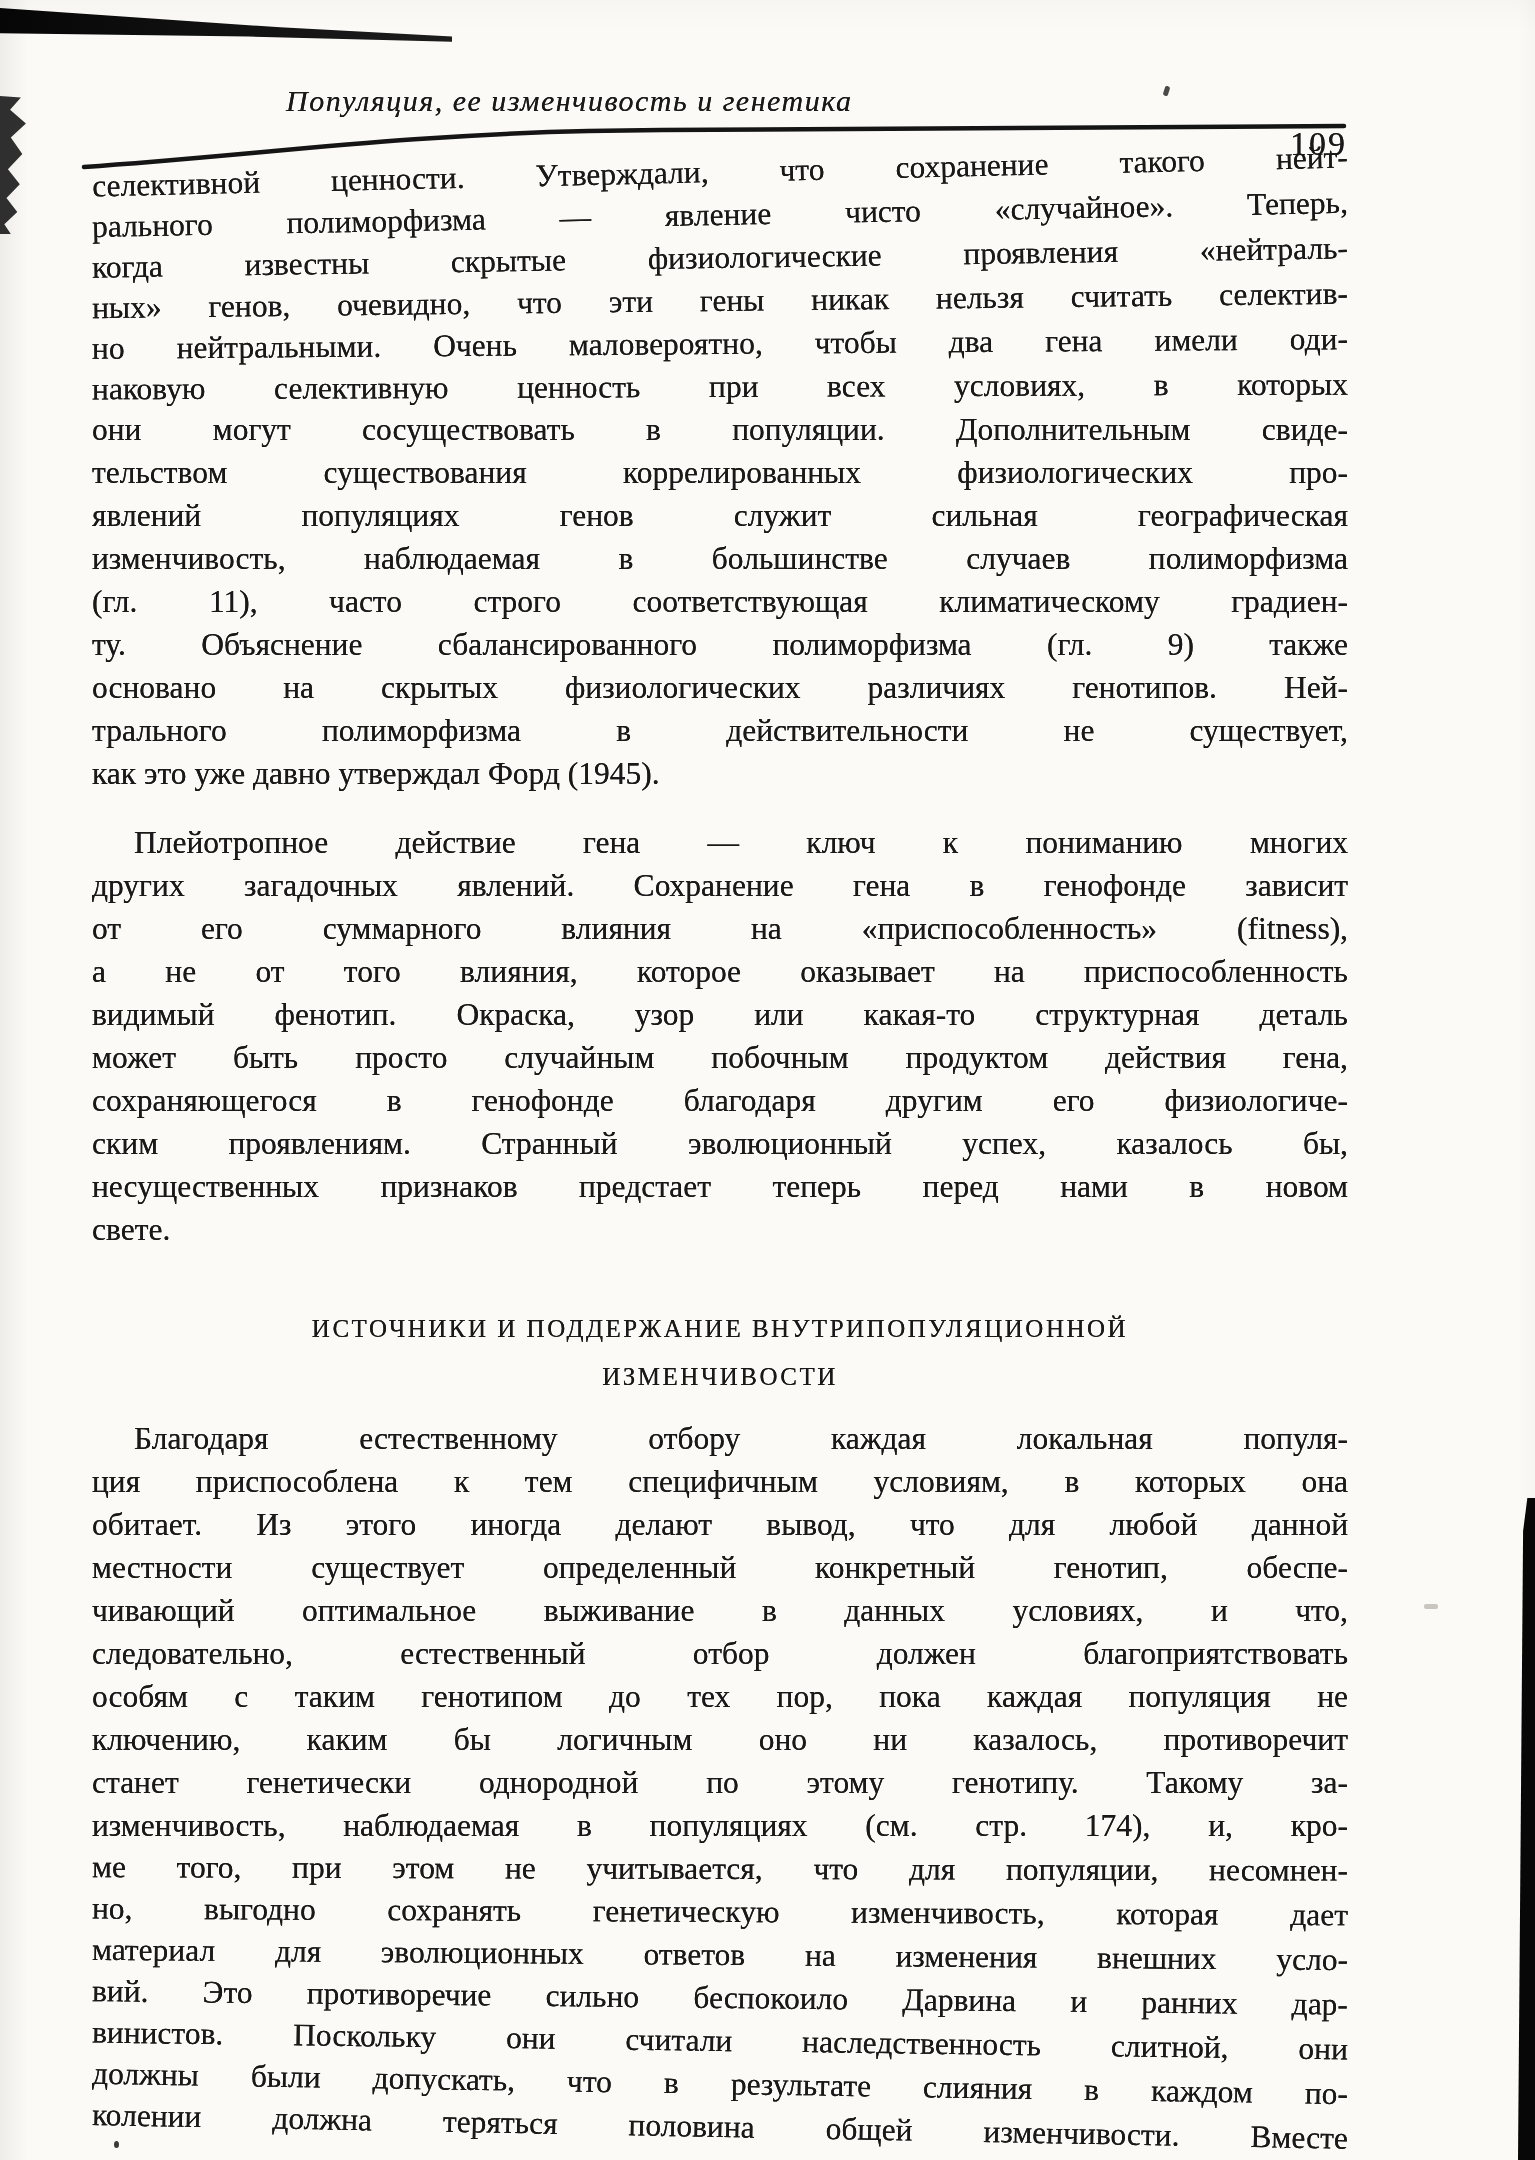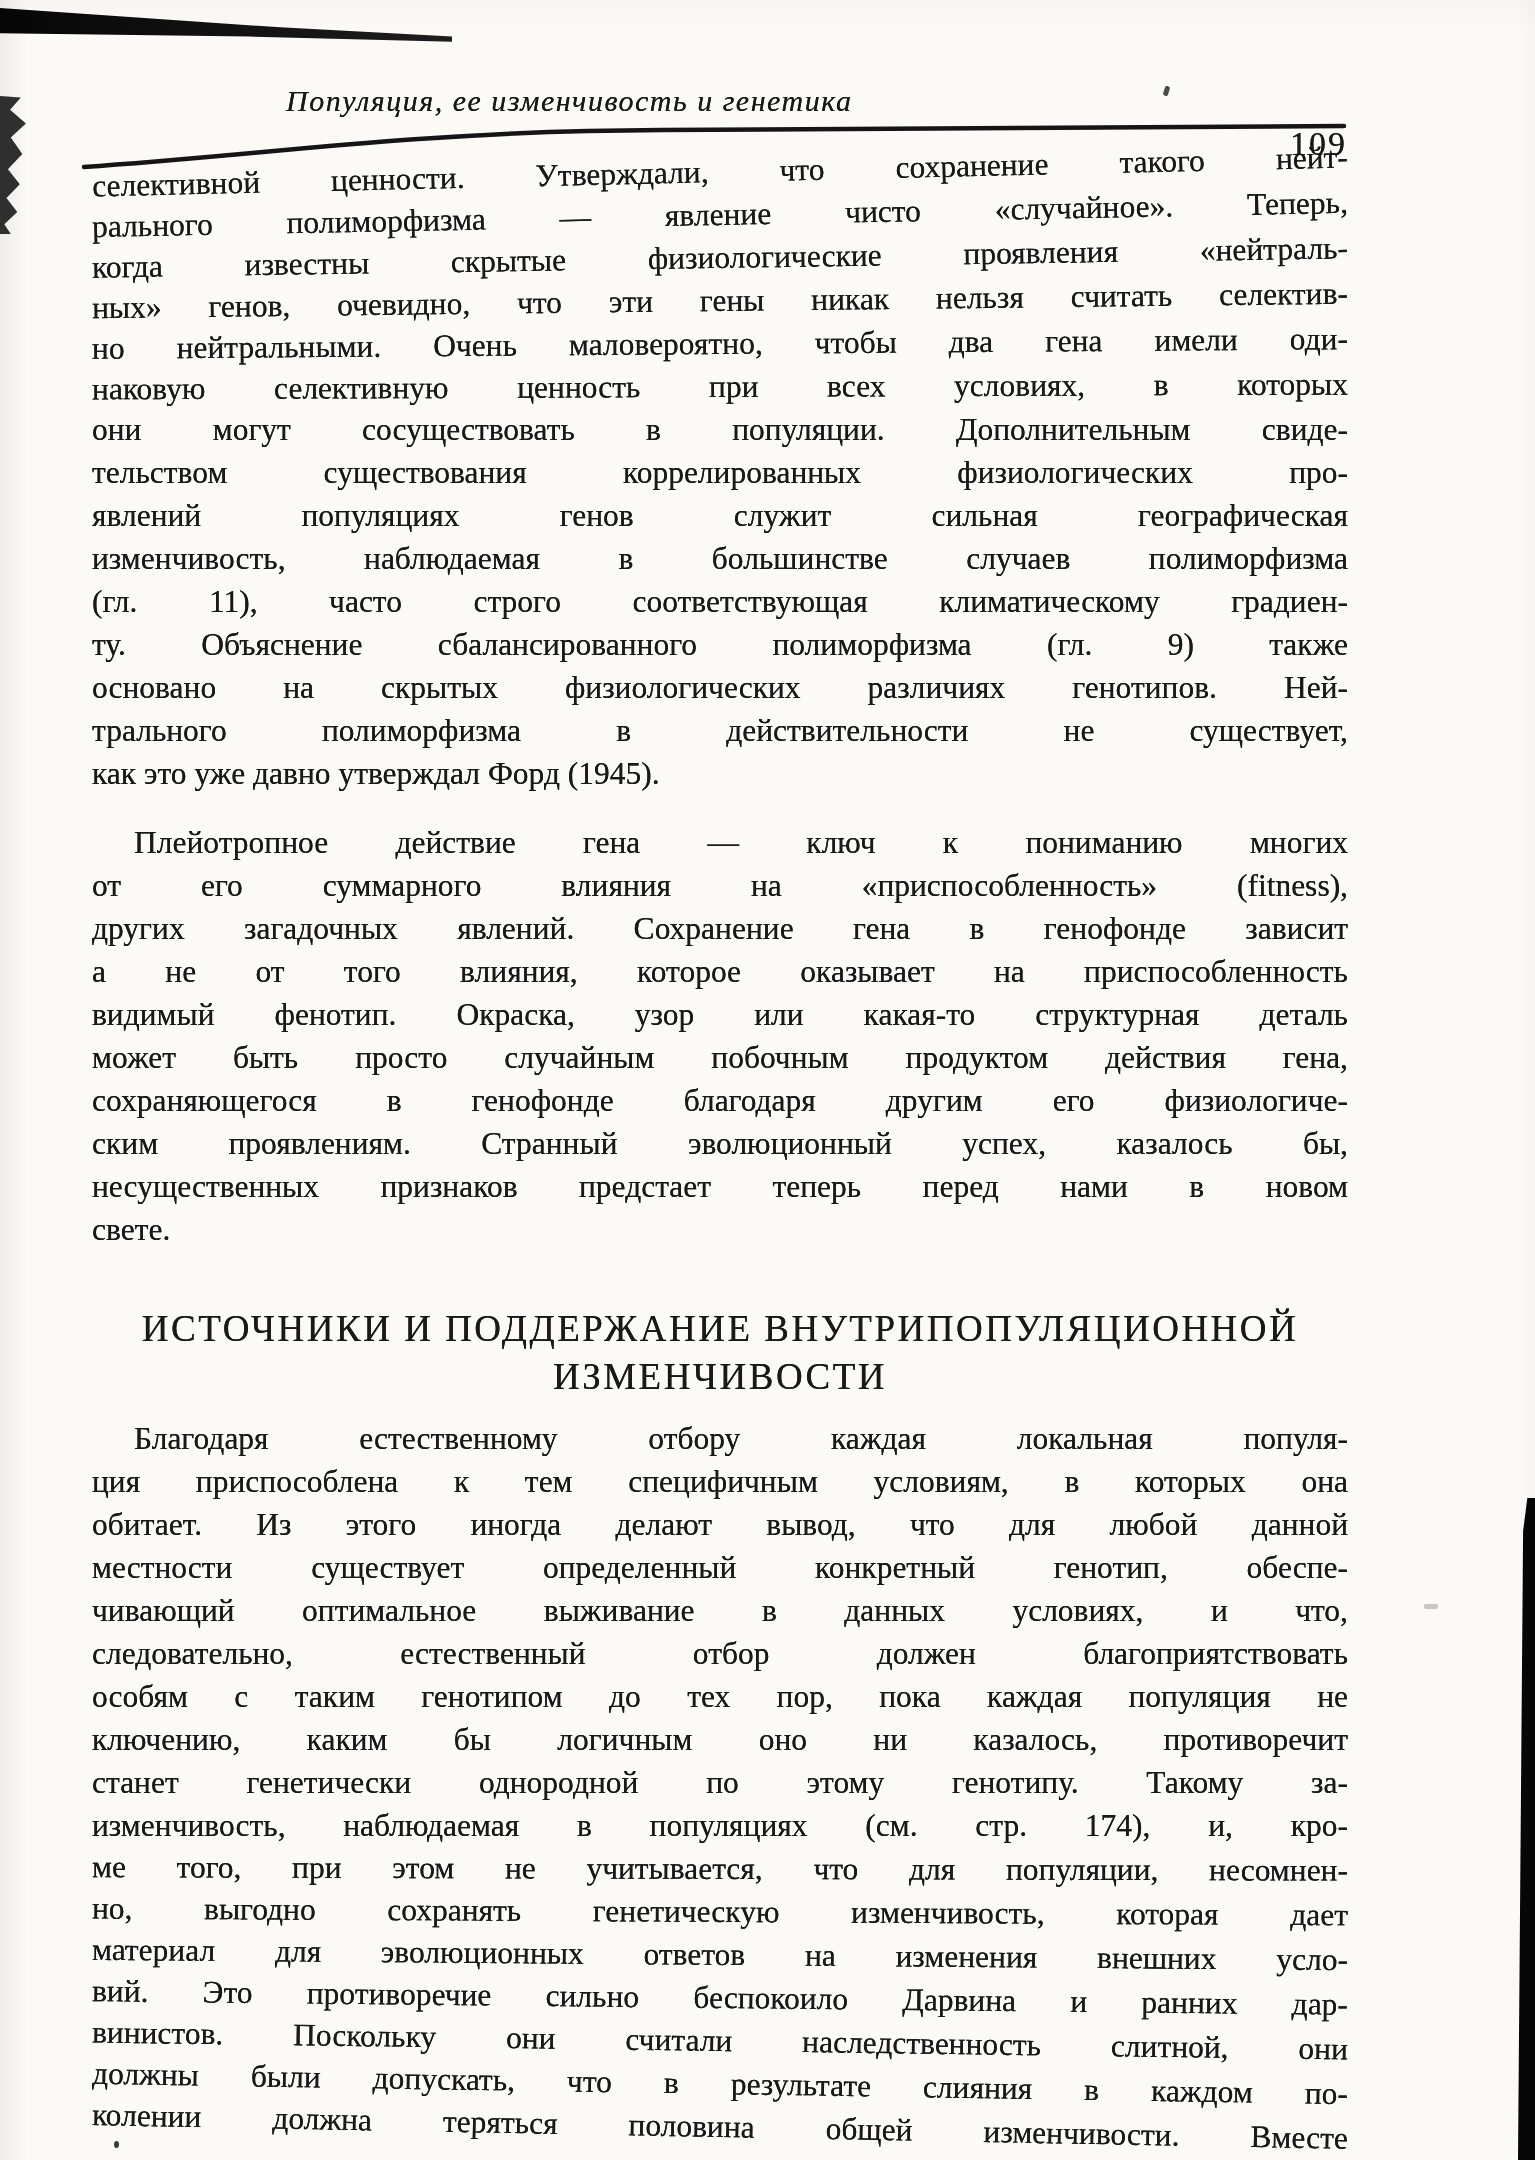--- a/index.html
+++ b/index.html
@@ -34,21 +34,21 @@
     text-shadow:0 0 .6px currentColor;
   }
   .para{margin:0;padding:0}
   .para + .para{margin-top:26px}
   .line{line-height:43px;text-align:justify;text-align-last:justify}
   .line.left{text-align:right;text-align-last:left}
   .para.indent .line:first-child{text-indent:42px}
   .heading{margin-top:54px;margin-bottom:16px}
   .heading .hline{
     text-align:center;text-align-last:center;
-    font-size:37px;letter-spacing:2.5px;line-height:48px;
+    font-size:25px;letter-spacing:2.5px;line-height:48px;
   }
   
   .art-top-wedge{
     position:absolute;left:0;top:3px;width:452px;height:42px;
     background:linear-gradient(90deg,#060606,#1d1d1d);
     clip-path:polygon(0 12%, 62% 58%, 100% 80%, 100% 92%, 55% 80%, 0 72%);
   }
   .art-left-smudge{
     position:absolute;left:0;top:96px;width:36px;height:138px;
     background:#1e1e1e;opacity:.92;
@@ -99,22 +99,22 @@
         <div class="line" style="transform: rotate(0deg);">явлений популяциях генов служит сильная географическая</div>
         <div class="line" style="transform: rotate(0deg);">изменчивость, наблюдаемая в большинстве случаев полиморфизма</div>
         <div class="line" style="transform: rotate(0deg);">(гл. 11), часто строго соответствующая климатическому градиен-</div>
         <div class="line" style="transform: rotate(0deg);">ту. Объяснение сбалансированного полиморфизма (гл. 9) также</div>
         <div class="line" style="transform: rotate(0deg);">основано на скрытых физиологических различиях генотипов. Ней-</div>
         <div class="line" style="transform: rotate(0deg);">трального полиморфизма в действительности не существует,</div>
         <div class="line left" style="transform: rotate(0deg);">как это уже давно утверждал Форд (1945).</div>
       </div>
       <div class="para indent">
         <div class="line" style="transform: rotate(0deg);">Плейотропное действие гена — ключ к пониманию многих</div>
+        <div class="line" style="transform: rotate(0deg);">других загадочных явлений. Сохранение гена в генофонде зависит</div>
         <div class="line" style="transform: rotate(0deg);">от его суммарного влияния на «приспособленность» (fitness),</div>
-        <div class="line" style="transform: rotate(0deg);">других загадочных явлений. Сохранение гена в генофонде зависит</div>
         <div class="line" style="transform: rotate(0deg);">а не от того влияния, которое оказывает на приспособленность</div>
         <div class="line" style="transform: rotate(0deg);">видимый фенотип. Окраска, узор или какая-то структурная деталь</div>
         <div class="line" style="transform: rotate(0deg);">может быть просто случайным побочным продуктом действия гена,</div>
         <div class="line" style="transform: rotate(0deg);">сохраняющегося в генофонде благодаря другим его физиологиче-</div>
         <div class="line" style="transform: rotate(0deg);">ским проявлениям. Странный эволюционный успех, казалось бы,</div>
         <div class="line" style="transform: rotate(0deg);">несущественных признаков предстает теперь перед нами в новом</div>
         <div class="line left" style="transform: rotate(0deg);">свете.</div>
       </div>
       <div class="heading">
         <div class="hline" style="transform: rotate(0deg);">ИСТОЧНИКИ И ПОДДЕРЖАНИЕ ВНУТРИПОПУЛЯЦИОННОЙ</div>

